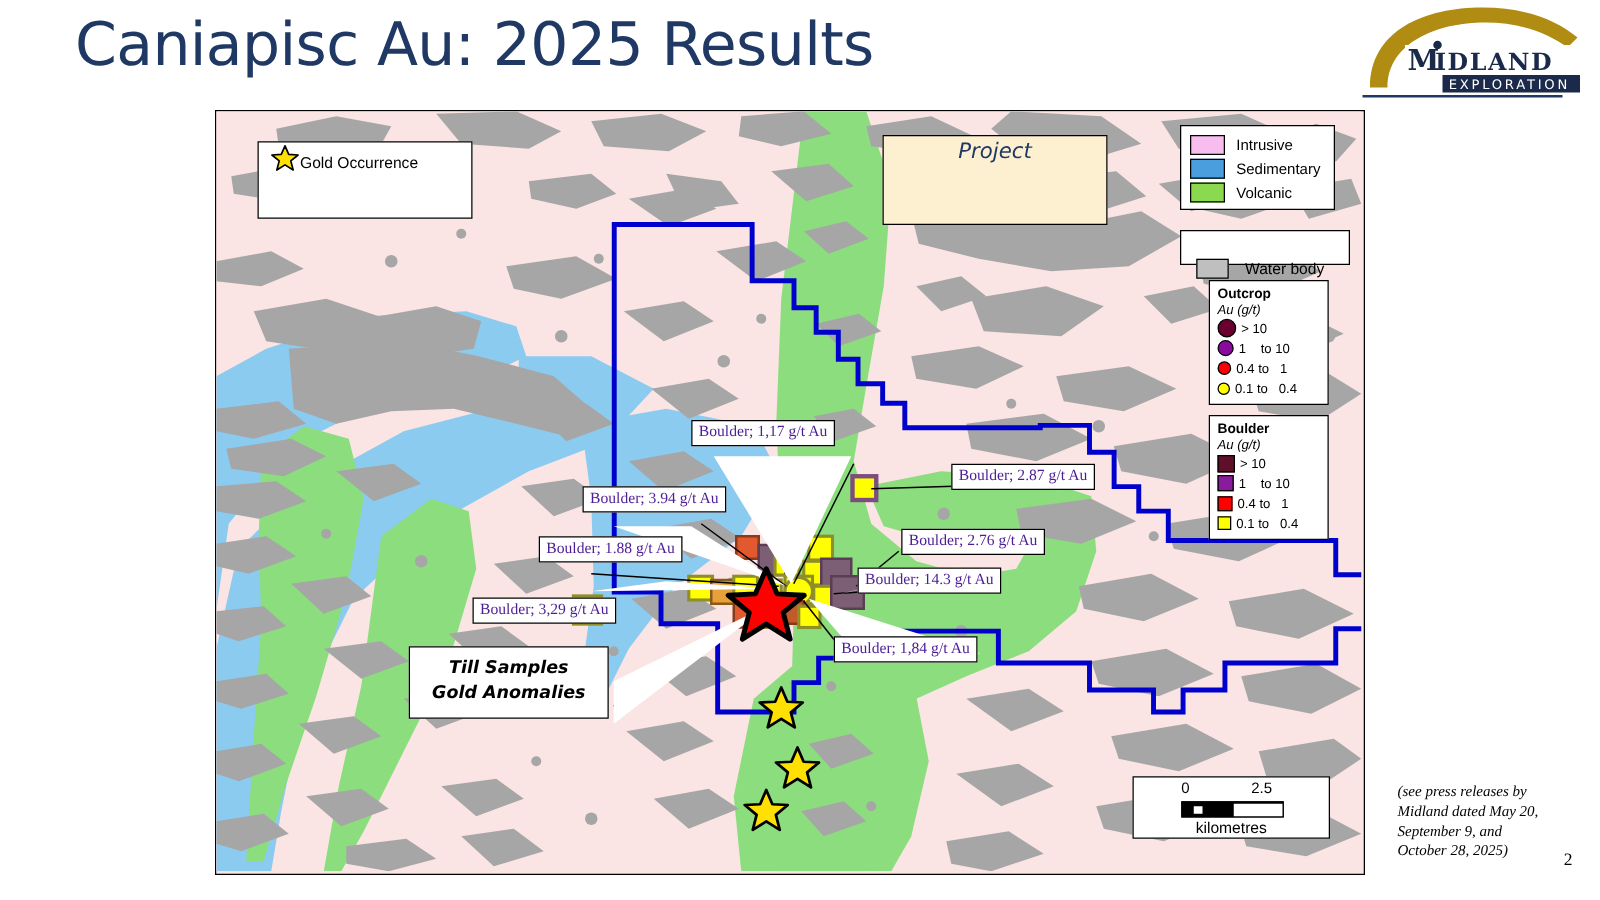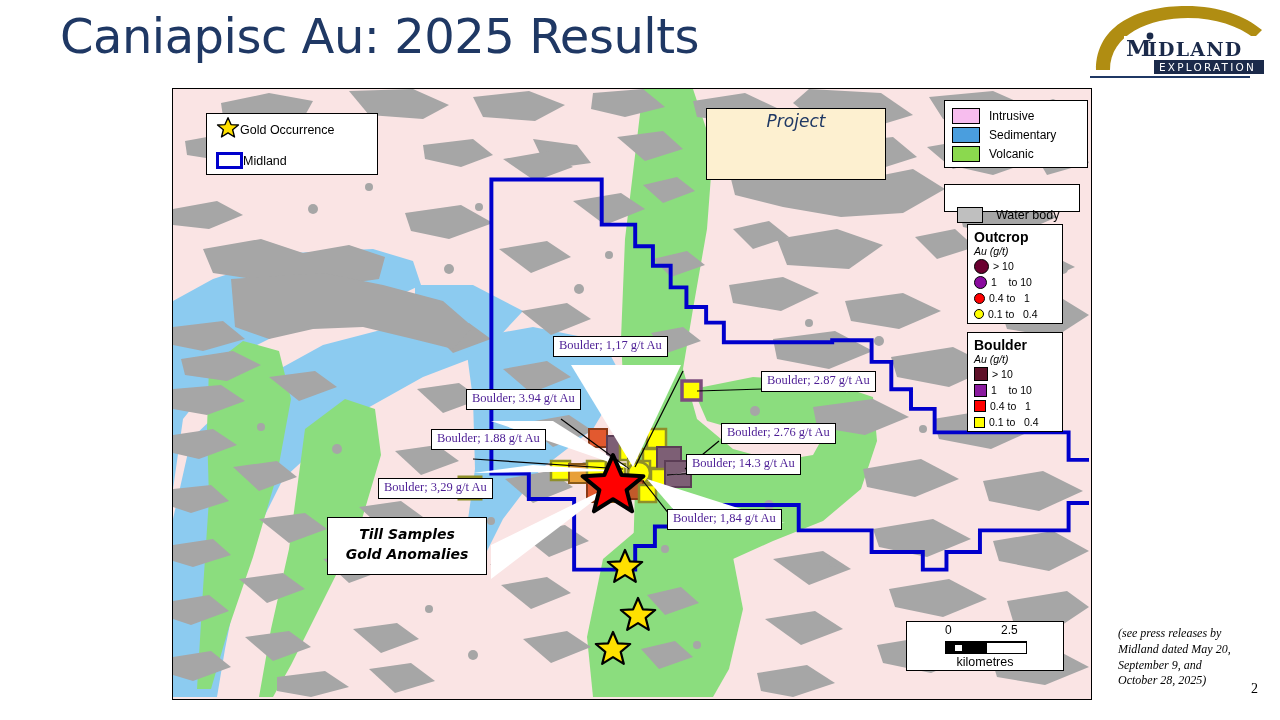--- a/index.html
+++ b/index.html
@@ -46,33 +46,33 @@
     padding:2px 5px 3px 5px;
     white-space:nowrap;
     line-height:1.1;
   }
   
   #legend-symbols{left:206px;top:113px;width:172px;height:62px;}
   #legend-symbols .row{display:flex;align-items:center;height:31px;padding-left:9px;}
   #legend-symbols .txt{font-size:12.5px;color:#000;}
   .swatch-midland{width:27px;height:17px;border:3px solid #0000cc;background:#fff;box-sizing:border-box;}
   
-  #legend-rock{left:944px;top:100px;width:144px;height:68px;padding:5px 8px 0 7px;}
+  #legend-rock{left:944px;top:100px;width:124px;height:68px;padding:5px 8px 0 7px;}
   #legend-rock .row{display:flex;align-items:center;height:19px;}
   #legend-rock .sw{width:28px;height:16px;border:1px solid #000;box-sizing:border-box;}
   #legend-rock .txt{font-size:12px;margin-left:9px;}
   
   #legend-water{left:944px;top:184px;width:136px;height:28px;}
   #legend-water .row{display:flex;align-items:center;height:26px;padding-left:12px;margin-top:17px;}
   #legend-water .sw{width:26px;height:16px;border:1px solid #000;background:#bfbfbf;box-sizing:border-box;}
   #legend-water .txt{font-size:12.5px;margin-left:13px;}
   
   #legend-outcrop{left:967px;top:224px;width:96px;height:100px;padding:4px 0 0 6px;}
   #legend-boulder{left:967px;top:332px;width:96px;height:100px;padding:4px 0 0 6px;}
-  .lg-title{font-size:14px;font-weight:bold;line-height:1.15;}
+  .lg-title{font-size:11px;font-weight:bold;line-height:1.15;}
   .lg-sub{font-size:10.5px;font-style:italic;line-height:1.15;margin-bottom:1px;}
   .lg-row{display:flex;align-items:center;height:16px;font-size:10.5px;}
   .lg-row .t{margin-left:4px;white-space:pre;}
   .dot{border-radius:50%;border:1px solid #000;box-sizing:border-box;}
   .sq{border:1px solid #000;box-sizing:border-box;}
   
   #scalebar{left:906px;top:621px;width:158px;height:50px;}
   #scalebar .nums{position:relative;height:16px;font-size:12px;}
   #scalebar .n0{position:absolute;left:38px;top:1px;}
   #scalebar .n1{position:absolute;left:94px;top:1px;}
@@ -346,24 +346,20 @@
 
 <div class="wbox" id="legend-symbols">
   <div class="row">
     <span>
       <svg width="24" height="24" viewBox="-14 -14 28 28">
         <path d="M0,-12 L3.5,-4 L12.2,-3.5 L5.4,2 L7.6,10.5 L0,5.7 L-7.6,10.5 L-5.4,2 L-12.2,-3.5 L-3.5,-4 Z" fill="#ffe000" stroke="#000" stroke-width="1.6" stroke-linejoin="round"></path>
       </svg>
     </span>
     <span class="txt">Gold Occurrence</span>
   </div>
-  <div class="row">
-    <span class="swatch-midland"></span>
-    <span class="txt">Midland</span>
-  </div>
 </div>
 
 <div class="wbox" id="legend-rock">
   <div class="row">
     <span class="sw" style="background:#f7bdee"></span>
     <span class="txt">Intrusive</span>
   </div>
   <div class="row">
     <span class="sw" style="background:#4a9ede"></span>
     <span class="txt">Sedimentary</span>

